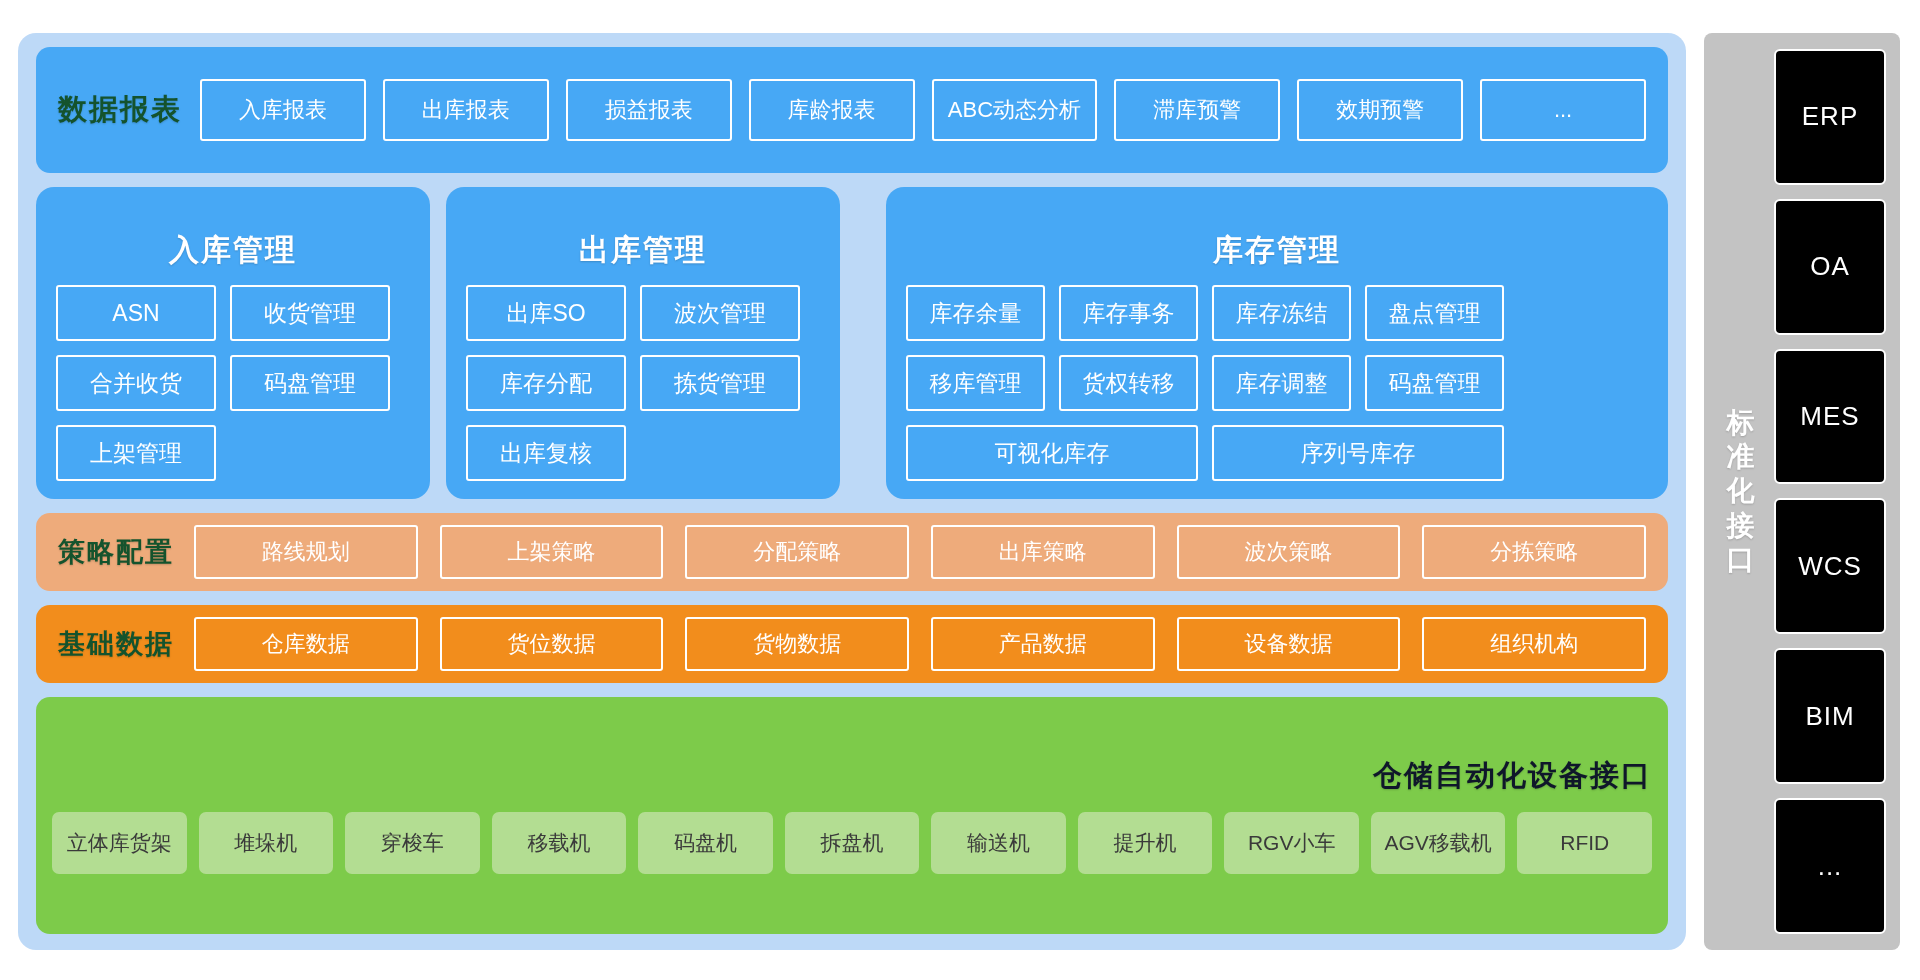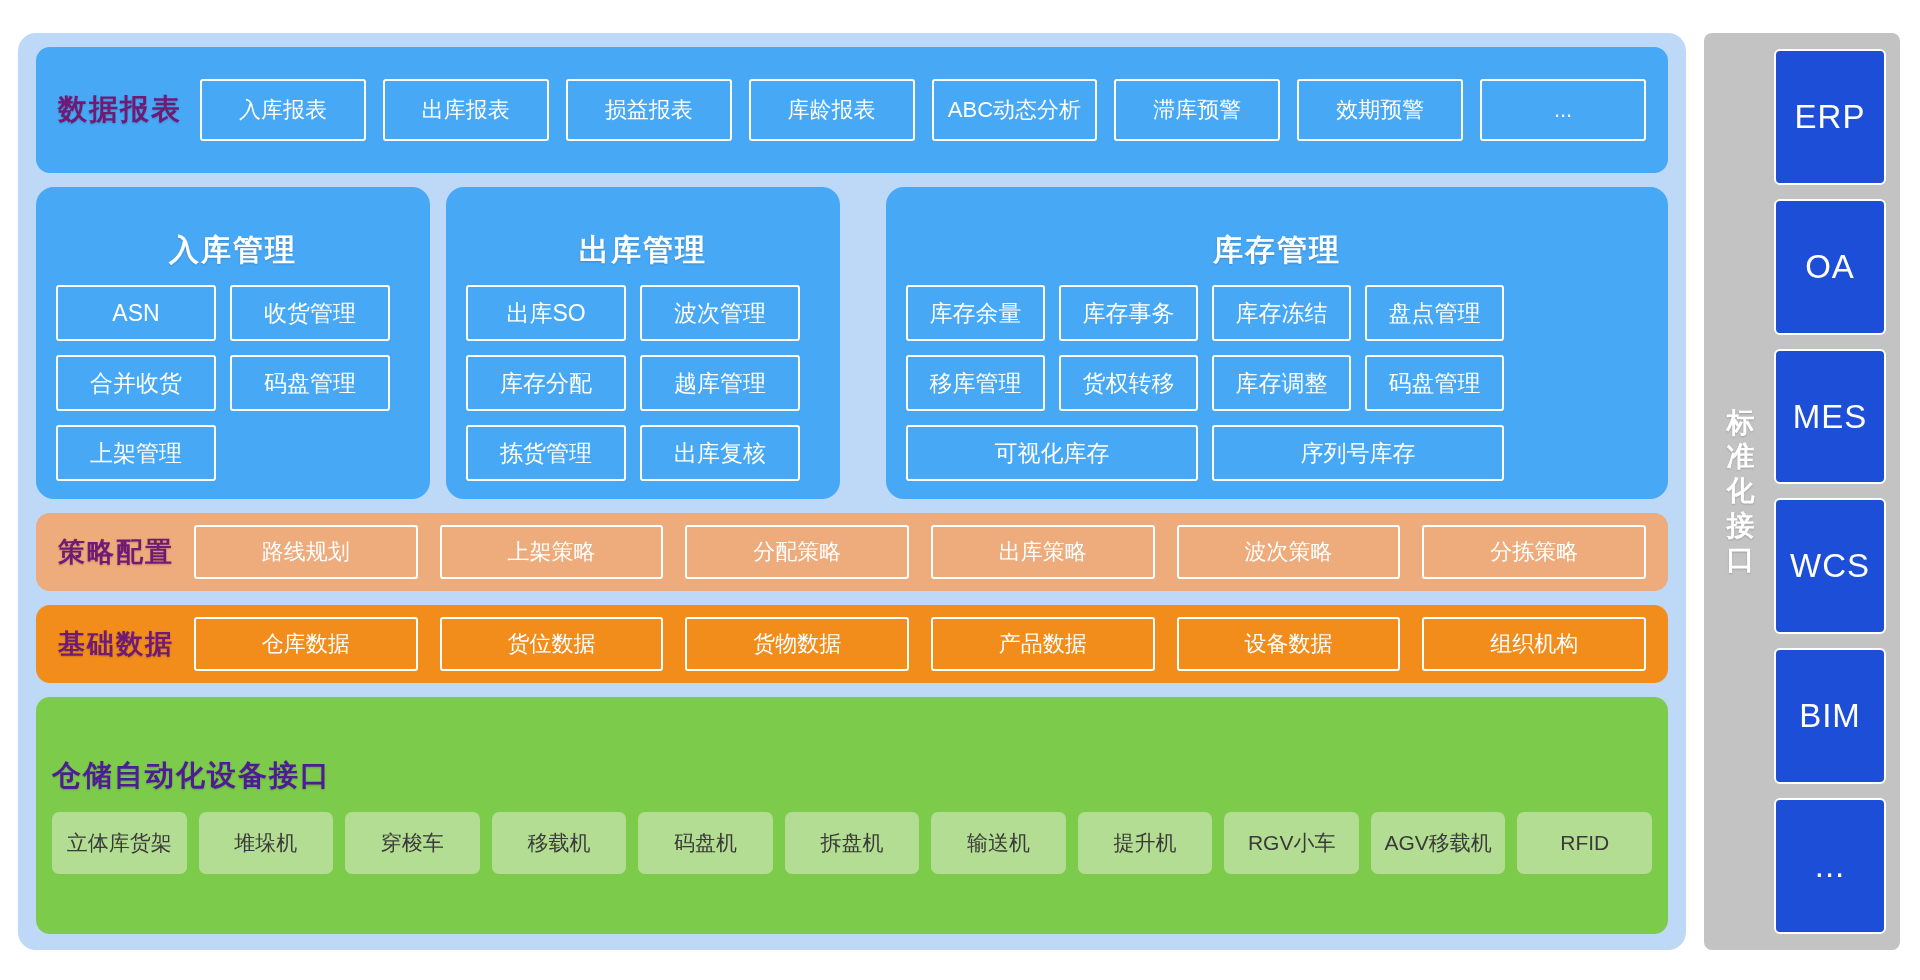--- a/index.html
+++ b/index.html
@@ -38,21 +38,21 @@
   .report-bar {
     background: #47a8f5;
     border-radius: 14px;
     height: 126px;
     display: flex;
     align-items: center;
     padding: 0 22px;
     gap: 18px;
   }
   .bar-title {
-    color: #701a75;
+    color: #14532d;
     font-size: 29px;
     font-weight: bold;
     letter-spacing: 2px;
     white-space: nowrap;
     text-shadow: 0 1px 2px rgba(0,0,0,.18);
   }
   .report-chips {
     display: flex;
     flex: 1;
     gap: 17px;
@@ -151,25 +151,25 @@
     background: #7dcb4a;
     border-radius: 14px;
     flex: 1;
     min-height: 160px;
     padding: 14px 16px 16px 16px;
     display: flex;
     flex-direction: column;
     justify-content: center;
   }
   .equip-title {
-    color: #4c1d95;
+    color: #0f172a;
     font-size: 29px;
     font-weight: bold;
     letter-spacing: 2px;
-    text-align: left;
+    text-align: right;
     margin-bottom: 16px;
     text-shadow: 0 1px 2px rgba(0,0,0,.18);
   }
   .equip-chips { display: flex; gap: 12px; }
   .equip-chip {
     flex: 1;
     height: 62px;
     background: #b3dd92;
     border-radius: 7px;
     color: #3a3a3a;
@@ -205,25 +205,25 @@
   .sidebar-items {
     flex: 1;
     height: 100%;
     display: flex;
     flex-direction: column;
     justify-content: space-between;
     gap: 14px;
   }
   .sidebar-chip {
     flex: 1;
-    background: #1d4ed8;
+    background: #000000;
     border: 2px solid #ffffff;
     border-radius: 6px;
     color: #ffffff;
-    font-size: 33px;
+    font-size: 26px;
     font-weight: 500;
     letter-spacing: 1px;
     display: flex;
     align-items: center;
     justify-content: center;
   }
 </style>
 </head>
 <body>
 
@@ -257,21 +257,20 @@
           <div class="cell">上架管理</div>
         </div>
       </div>
 
       <div class="mgmt-card outbound">
         <div class="card-title">出库管理</div>
         <div class="card-grid">
           <div class="cell">出库SO</div>
           <div class="cell">波次管理</div>
           <div class="cell">库存分配</div>
-          <div class="cell">越库管理</div>
           <div class="cell">拣货管理</div>
           <div class="cell">出库复核</div>
         </div>
       </div>
 
       <div class="mgmt-card stock">
         <div class="card-title">库存管理</div>
         <div class="card-grid">
           <div class="cell">库存余量</div>
           <div class="cell">库存事务</div>

